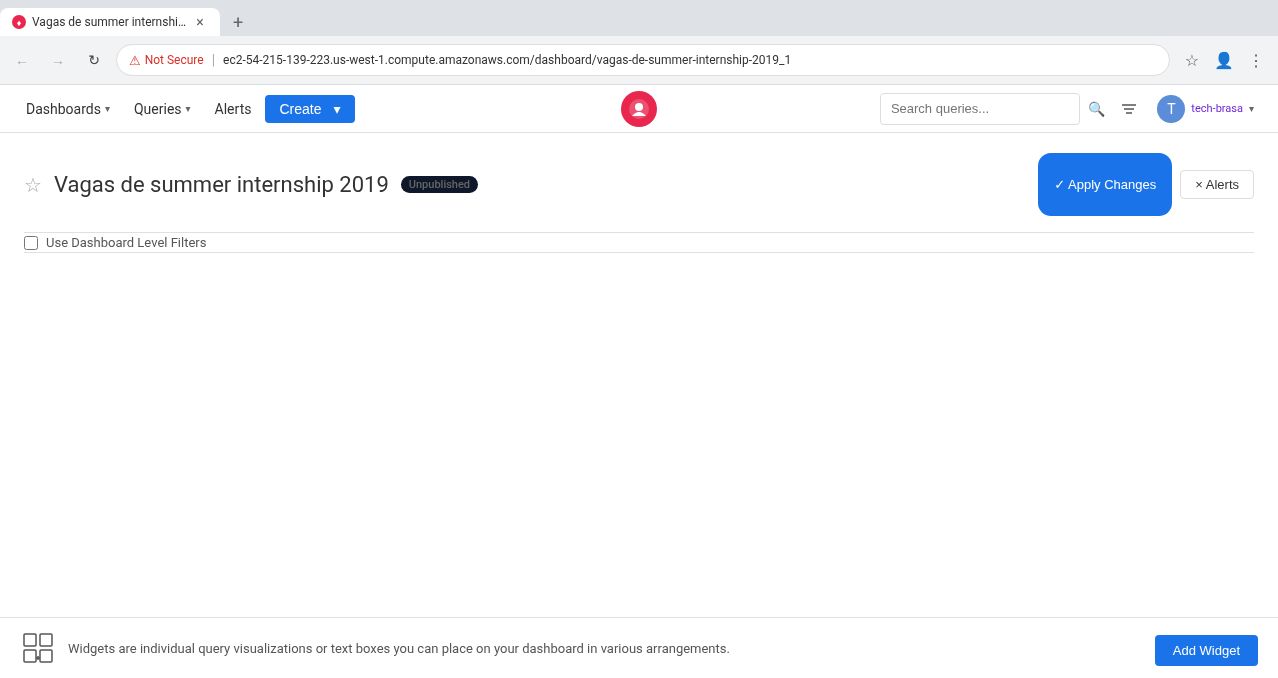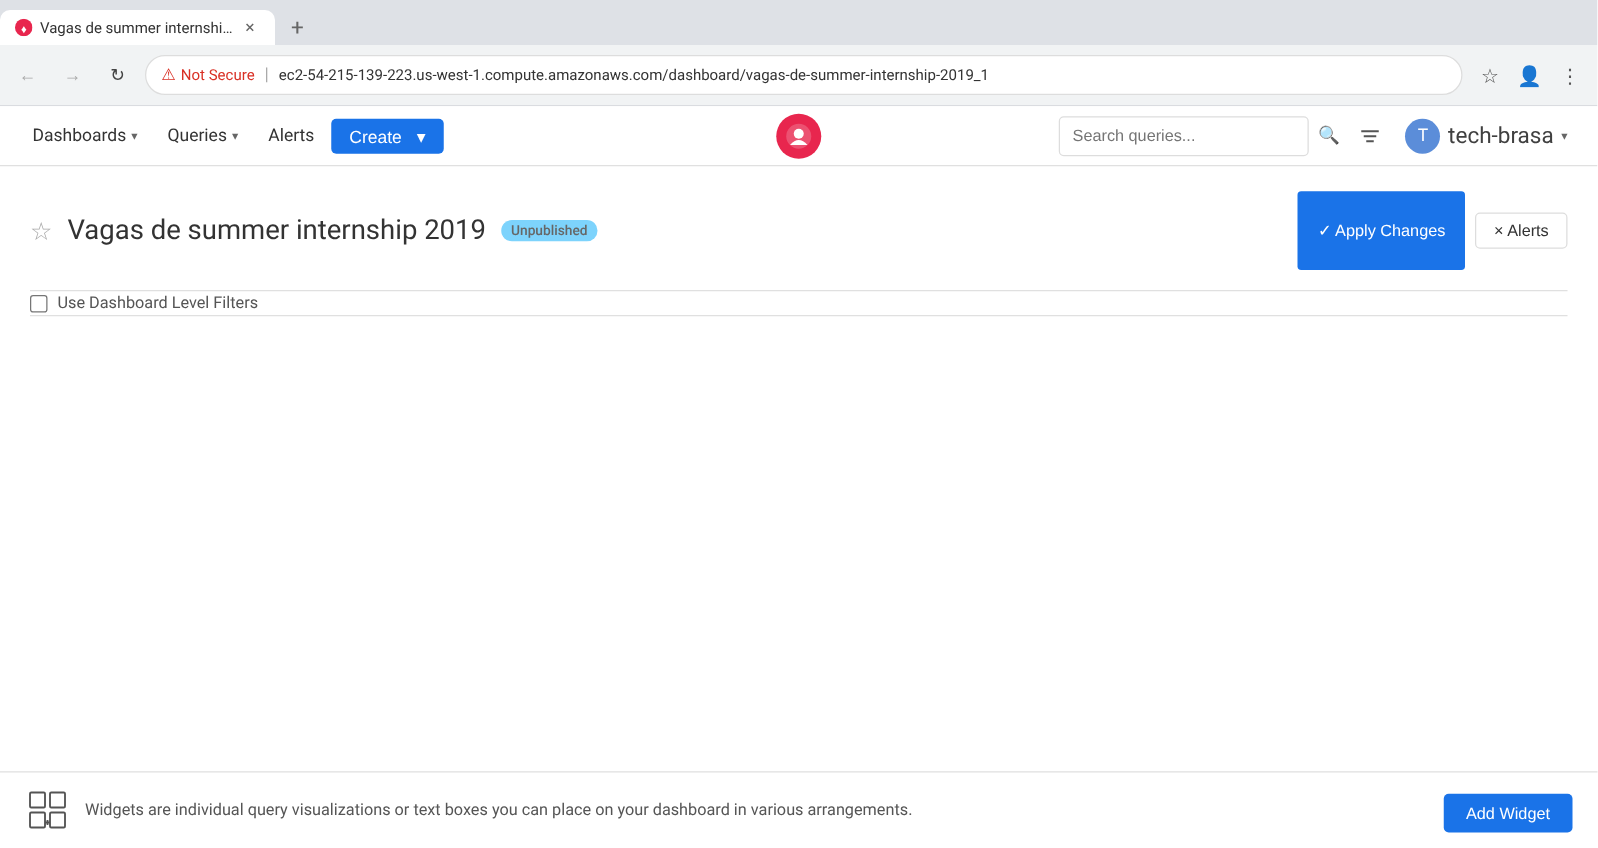--- a/index.html
+++ b/index.html
@@ -32,31 +32,31 @@
     .nav-logo { position: absolute; left: 50%; transform: translateX(-50%); }
     .logo-circle { width: 36px; height: 36px; border-radius: 50%; background: #e8264e; display: flex; align-items: center; justify-content: center; }
     .create-btn { background: #1a73e8; color: #fff; border: none; padding: 6px 14px; border-radius: 4px; cursor: pointer; font-size: 14px; display: flex; align-items: center; gap: 12px; }
     .nav-spacer { flex: 1; }
     .search-bar { display: flex; align-items: center; border: 1px solid #ddd; border-radius: 4px; padding: 4px 10px; gap: 8px; height: 32px; width: 200px; }
     .search-bar input { border: none; outline: none; font-size: 13px; color: #555; width: 100%; background: transparent; }
     .search-icon { color: #888; font-size: 14px; cursor: pointer; padding: 4px; }
     .filter-icon-btn { width: 32px; height: 32px; display: flex; align-items: center; justify-content: center; cursor: pointer; color: #555; border-radius: 4px; }
     .user-btn { display: flex; align-items: center; gap: 6px; cursor: pointer; padding: 4px 8px; border-radius: 4px; }
     .user-avatar { width: 28px; height: 28px; border-radius: 50%; background: #5b8dd9; display: flex; align-items: center; justify-content: center; color: #fff; font-size: 14px; }
-    .user-name { font-size: 18px; color: #404040; }
+    .user-name { font-size: 11px; color: #6d28d9; }
 
     
     .content { padding: 20px 24px; }
     .dashboard-header { display: flex; align-items: center; justify-content: space-between; margin-bottom: 16px; }
     .dashboard-title-area { display: flex; align-items: center; gap: 12px; }
     .star-btn { color: #aaa; font-size: 20px; cursor: pointer; }
     .dashboard-title { font-size: 22px; font-weight: 400; color: #333; }
-    .unpublished-badge { background: #7dd3fc; color: #666; font-size: 11px; padding: 2px 8px; border-radius: 10px; font-weight: 500; }
+    .unpublished-badge { background: #0f172a; color: #666; font-size: 11px; padding: 2px 8px; border-radius: 10px; font-weight: 500; }
     .header-actions { display: flex; align-items: center; gap: 8px; }
-    .apply-btn { background: #1a73e8; color: #fff; border: none; padding: 24px 16px; border-radius: 3px; cursor: pointer; font-size: 13px; display: flex; align-items: center; gap: 4px; }
+    .apply-btn { background: #1a73e8; color: #fff; border: none; padding: 24px 16px; border-radius: 13px; cursor: pointer; font-size: 13px; display: flex; align-items: center; gap: 4px; }
     .cancel-btn { background: #fff; color: #333; border: 1px solid #ddd; padding: 6px 14px; border-radius: 4px; cursor: pointer; font-size: 13px; display: flex; align-items: center; gap: 4px; }
 
     .filter-row { display: flex; align-items: center; padding: 2px 0; border-top: 1px solid #e0e0e0; border-bottom: 1px solid #e0e0e0; margin-bottom: 0; }
     .filter-checkbox { width: 14px; height: 14px; cursor: pointer; margin-right: 8px; }
     .filter-label { font-size: 13px; color: #555; }
 
     
     .bottom-bar { position: fixed; bottom: 0; left: 0; right: 0; background: #fff; border-top: 1px solid #e0e0e0; display: flex; align-items: flex-end; justify-content: space-between; padding: 12px 20px; }
     .bottom-bar-left { display: flex; align-items: center; gap: 12px; }
     .widget-icon { width: 36px; height: 36px; display: flex; align-items: center; justify-content: center; }

